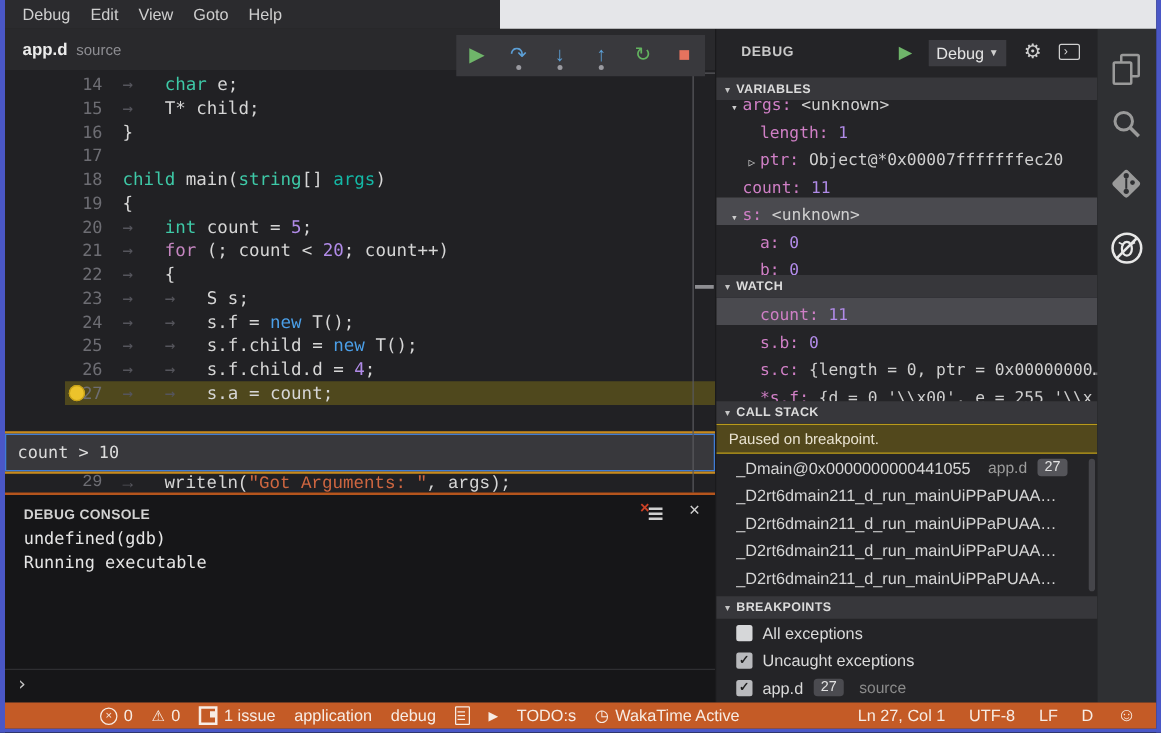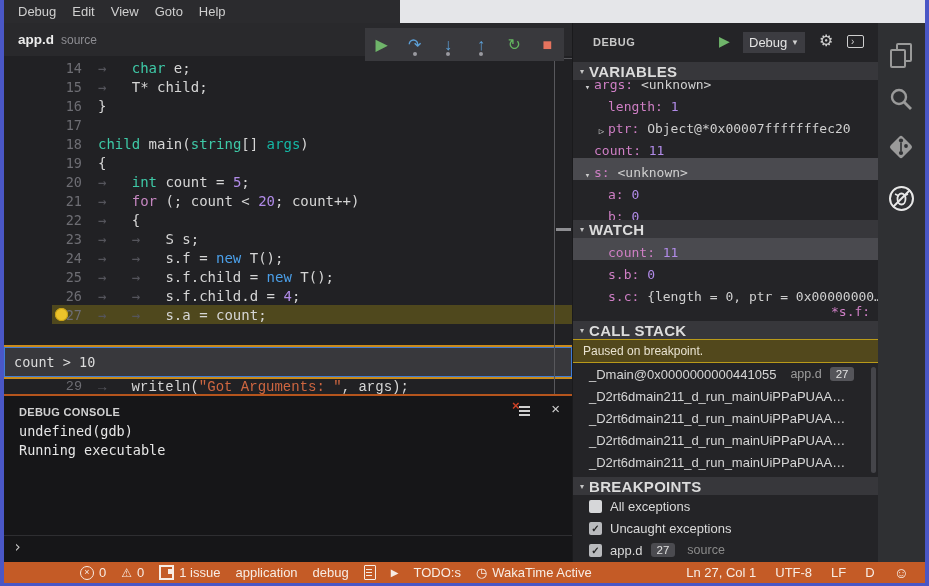--- a/index.html
+++ b/index.html
@@ -78,21 +78,21 @@
               font-size:13px;display:flex;align-items:center;justify-content:space-between;
               padding:0 6px;box-sizing:border-box;cursor:pointer;}
   .cfg-caret{font-size:8px;color:#cfcfcf;}
   .panel-gear{position:absolute;left:246px;top:8px;color:#cfcfcf;font-size:16px;cursor:pointer;}
   .panel-term{position:absolute;left:274px;top:12px;width:17px;height:13px;border:1px solid #cfcfcf;
               border-radius:2px;color:#cfcfcf;font-size:10px;line-height:11px;padding-left:3px;
               box-sizing:border-box;cursor:pointer;}
 
   .sec-head{position:absolute;left:0;width:100%;height:18px;background:#37373b;display:flex;align-items:center;cursor:pointer;}
   .sec-tw{color:#c5c5c5;font-size:8px;margin:0 5px 0 7px;}
-  .sec-title{color:#dcdcdc;font-size:15px;font-weight:700;letter-spacing:.3px;}
+  .sec-title{color:#dcdcdc;font-size:10px;font-weight:700;letter-spacing:.3px;}
 
   .rows{position:absolute;left:0;width:100%;overflow:hidden;font-family:"DejaVu Sans Mono",monospace;font-size:13px;}
   .vrow{height:22px;display:flex;align-items:flex-end;white-space:pre;cursor:pointer;}
   .vrow.selected{background:#4a4a4f;}
   .vrow.clip-top{height:12px;overflow:hidden;align-items:flex-end;}
   .vrow .tw{display:inline-block;width:13px;color:#cccccc;font-size:9px;flex:none;text-align:center;}
   .vname{color:#cf7fc5;} .vval{color:#cfcfcf;} .vval.num{color:#b18be8;}
 
   .paused-banner{height:24px;background:#52481c;border-top:1px solid #b99a1a;border-bottom:1px solid #b99a1a;
                  display:flex;align-items:center;padding-left:10px;box-sizing:border-box;
@@ -236,21 +236,21 @@
           <div class="vrow" style="padding-left: 22px;"><span class="tw"></span><span class="vname">b: </span><span class="vval num">0</span></div>
         </div>
         <div class="sec-head" style="top: 197px;">
           <span class="sec-tw">▾</span>
           <span class="sec-title">WATCH</span>
         </div>
         <div class="rows" style="top: 215px; height: 83px;">
           <div class="vrow selected" style="padding-left: 22px;"><span class="tw"></span><span class="vname">count: </span><span class="vval num">11</span></div>
           <div class="vrow" style="padding-left: 22px;"><span class="tw"></span><span class="vname">s.b: </span><span class="vval num">0</span></div>
           <div class="vrow" style="padding-left: 22px;"><span class="tw"></span><span class="vname">s.c: </span><span class="vval">{length = 0, ptr = 0x00000000…</span></div>
-          <div class="vrow" style="padding-left: 22px; flex-direction: column;"><span class="tw"></span><span class="vname">*s.f: </span><span class="vval">{d = 0 '\\x00', e = 255 '\\x</span></div>
+          <div class="vrow" style="padding-left: 22px;"><span class="tw"></span><span class="vname">*s.f: </span><span class="vval">{d = 0 '\\x00', e = 255 '\\x</span></div>
         </div>
         <div class="sec-head" style="top: 298px;">
           <span class="sec-tw">▾</span>
           <span class="sec-title">CALL STACK</span>
         </div>
         <div class="rows" style="top: 316px; height: 138px; font-family: &quot;Liberation Sans&quot;, sans-serif;">
           <div class="paused-banner">Paused on breakpoint.</div>
           <div class="frame-row">
             <span>_Dmain@0x0000000000441055</span>
             <span class="frame-file">app.d</span>

